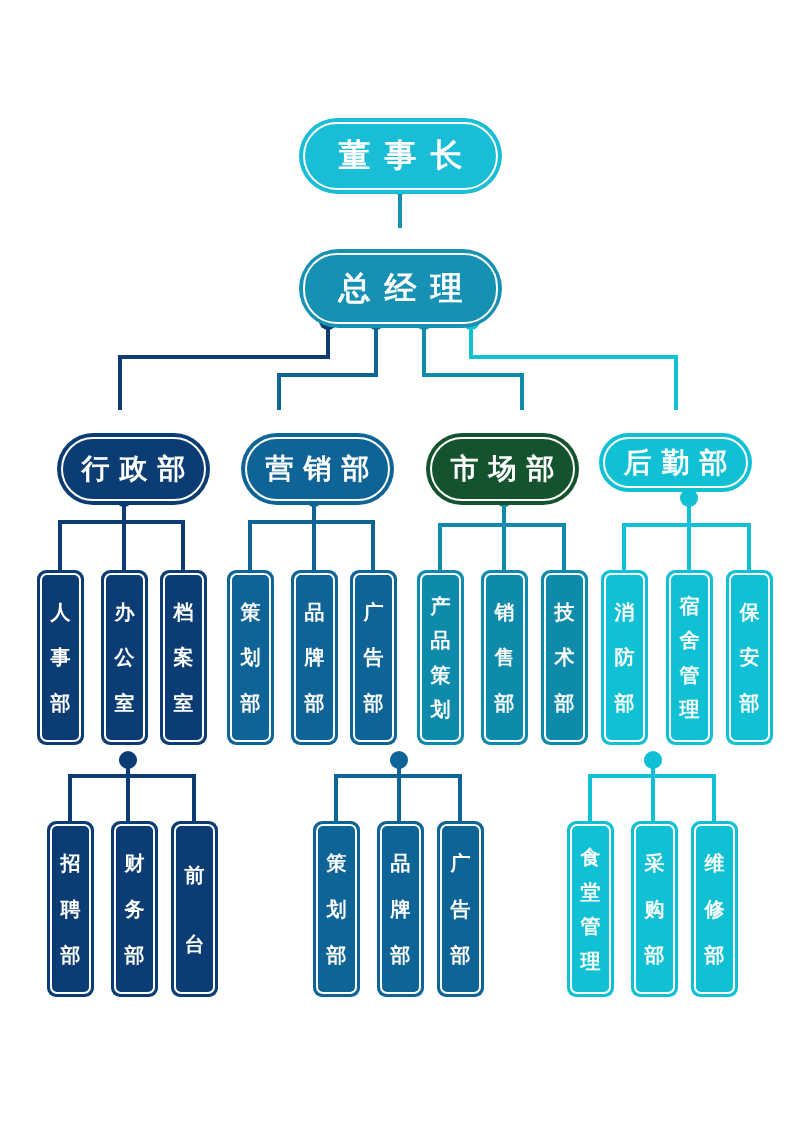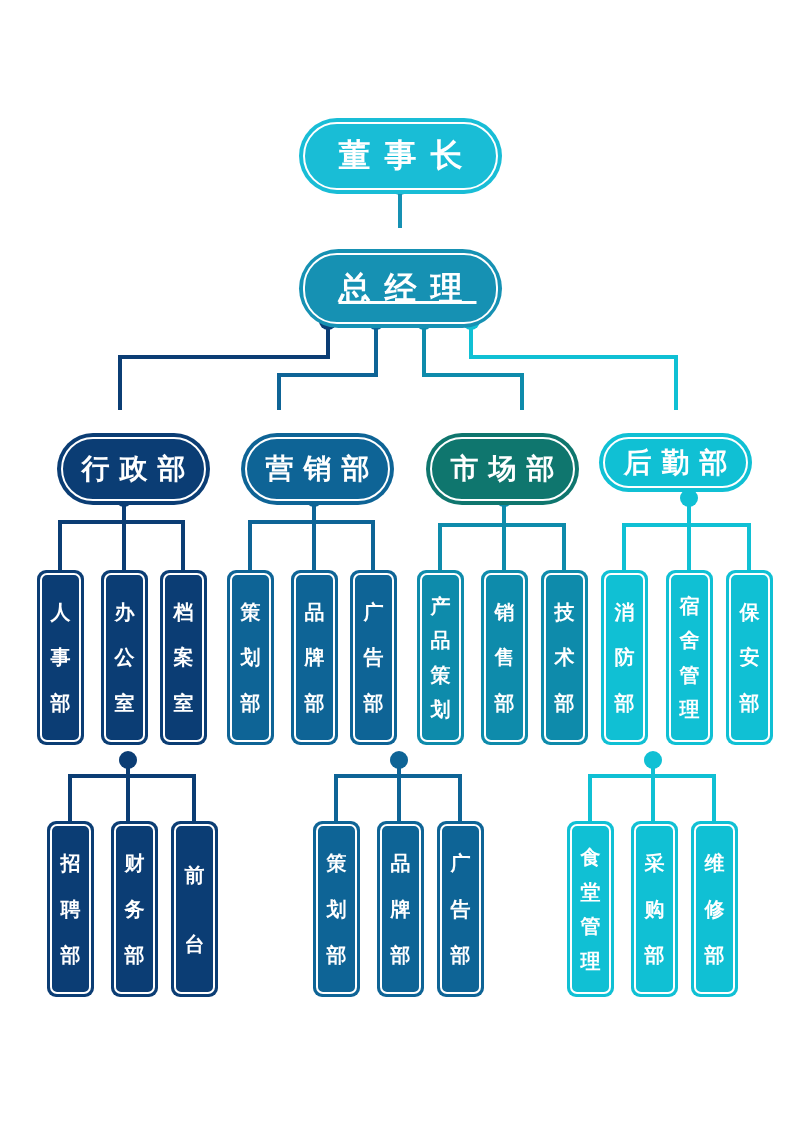--- a/index.html
+++ b/index.html
@@ -53,21 +53,21 @@
     <circle cx="689" cy="498" r="9" fill="#10c0d4"></circle>
     <polyline points="653,760 653,821" fill="none" stroke="#10c0d4" stroke-width="4" stroke-linejoin="miter"></polyline>
     <polyline points="590,821 590,776 714,776 714,821" fill="none" stroke="#10c0d4" stroke-width="4" stroke-linejoin="miter"></polyline>
     <circle cx="653" cy="760" r="9" fill="#10c0d4"></circle>
   </svg>
 
 <div id="nodes">
   <div class="node pill top-pill" id="n-top" style="left: 299px; top: 95px; width: 203px; height: 76px; background: rgb(25, 189, 214);">
     <div class="inner">董事长</div>
   </div>
-  <div class="node pill top-pill" id="n-gm" style="left: 299px; top: 226px; width: 203px; height: 79px; background: rgb(22, 145, 179); text-decoration: underline;">
+  <div class="node pill top-pill" id="n-gm" style="left: 299px; top: 226px; width: 203px; height: 79px; background: rgb(22, 145, 179);">
     <div class="inner">总经理</div>
   </div>
 <div class="node pill dept-pill" style="left: 57px; top: 410px; width: 153px; height: 72px; background: rgb(11, 61, 116); justify-content: center;">
       <div class="inner">行政部</div>
     </div>
     <div class="node vbox" style="left: 37px; top: 570px; width: 47px; height: 175px; background: rgb(11, 61, 116);">
       <div class="inner">
         <span>人</span>
         <span>事</span>
         <span>部</span>
@@ -145,21 +145,21 @@
         <span>部</span>
       </div>
     </div>
     <div class="node vbox" style="left: 437px; top: 821px; width: 47px; height: 176px; background: rgb(14, 100, 150);">
       <div class="inner">
         <span>广</span>
         <span>告</span>
         <span>部</span>
       </div>
     </div>
-    <div class="node pill dept-pill" style="left: 426px; top: 410px; width: 153px; height: 72px; background: #0f766e;">
+    <div class="node pill dept-pill" style="left: 426px; top: 410px; width: 153px; height: 72px; background: #14532d;">
       <div class="inner">市场部</div>
     </div>
     <div class="node vbox" style="left: 417px; top: 570px; width: 47px; height: 175px; background: rgb(14, 139, 171);">
       <div class="inner">
         <span>产</span>
         <span>品</span>
         <span>策</span>
         <span>划</span>
       </div>
     </div>

